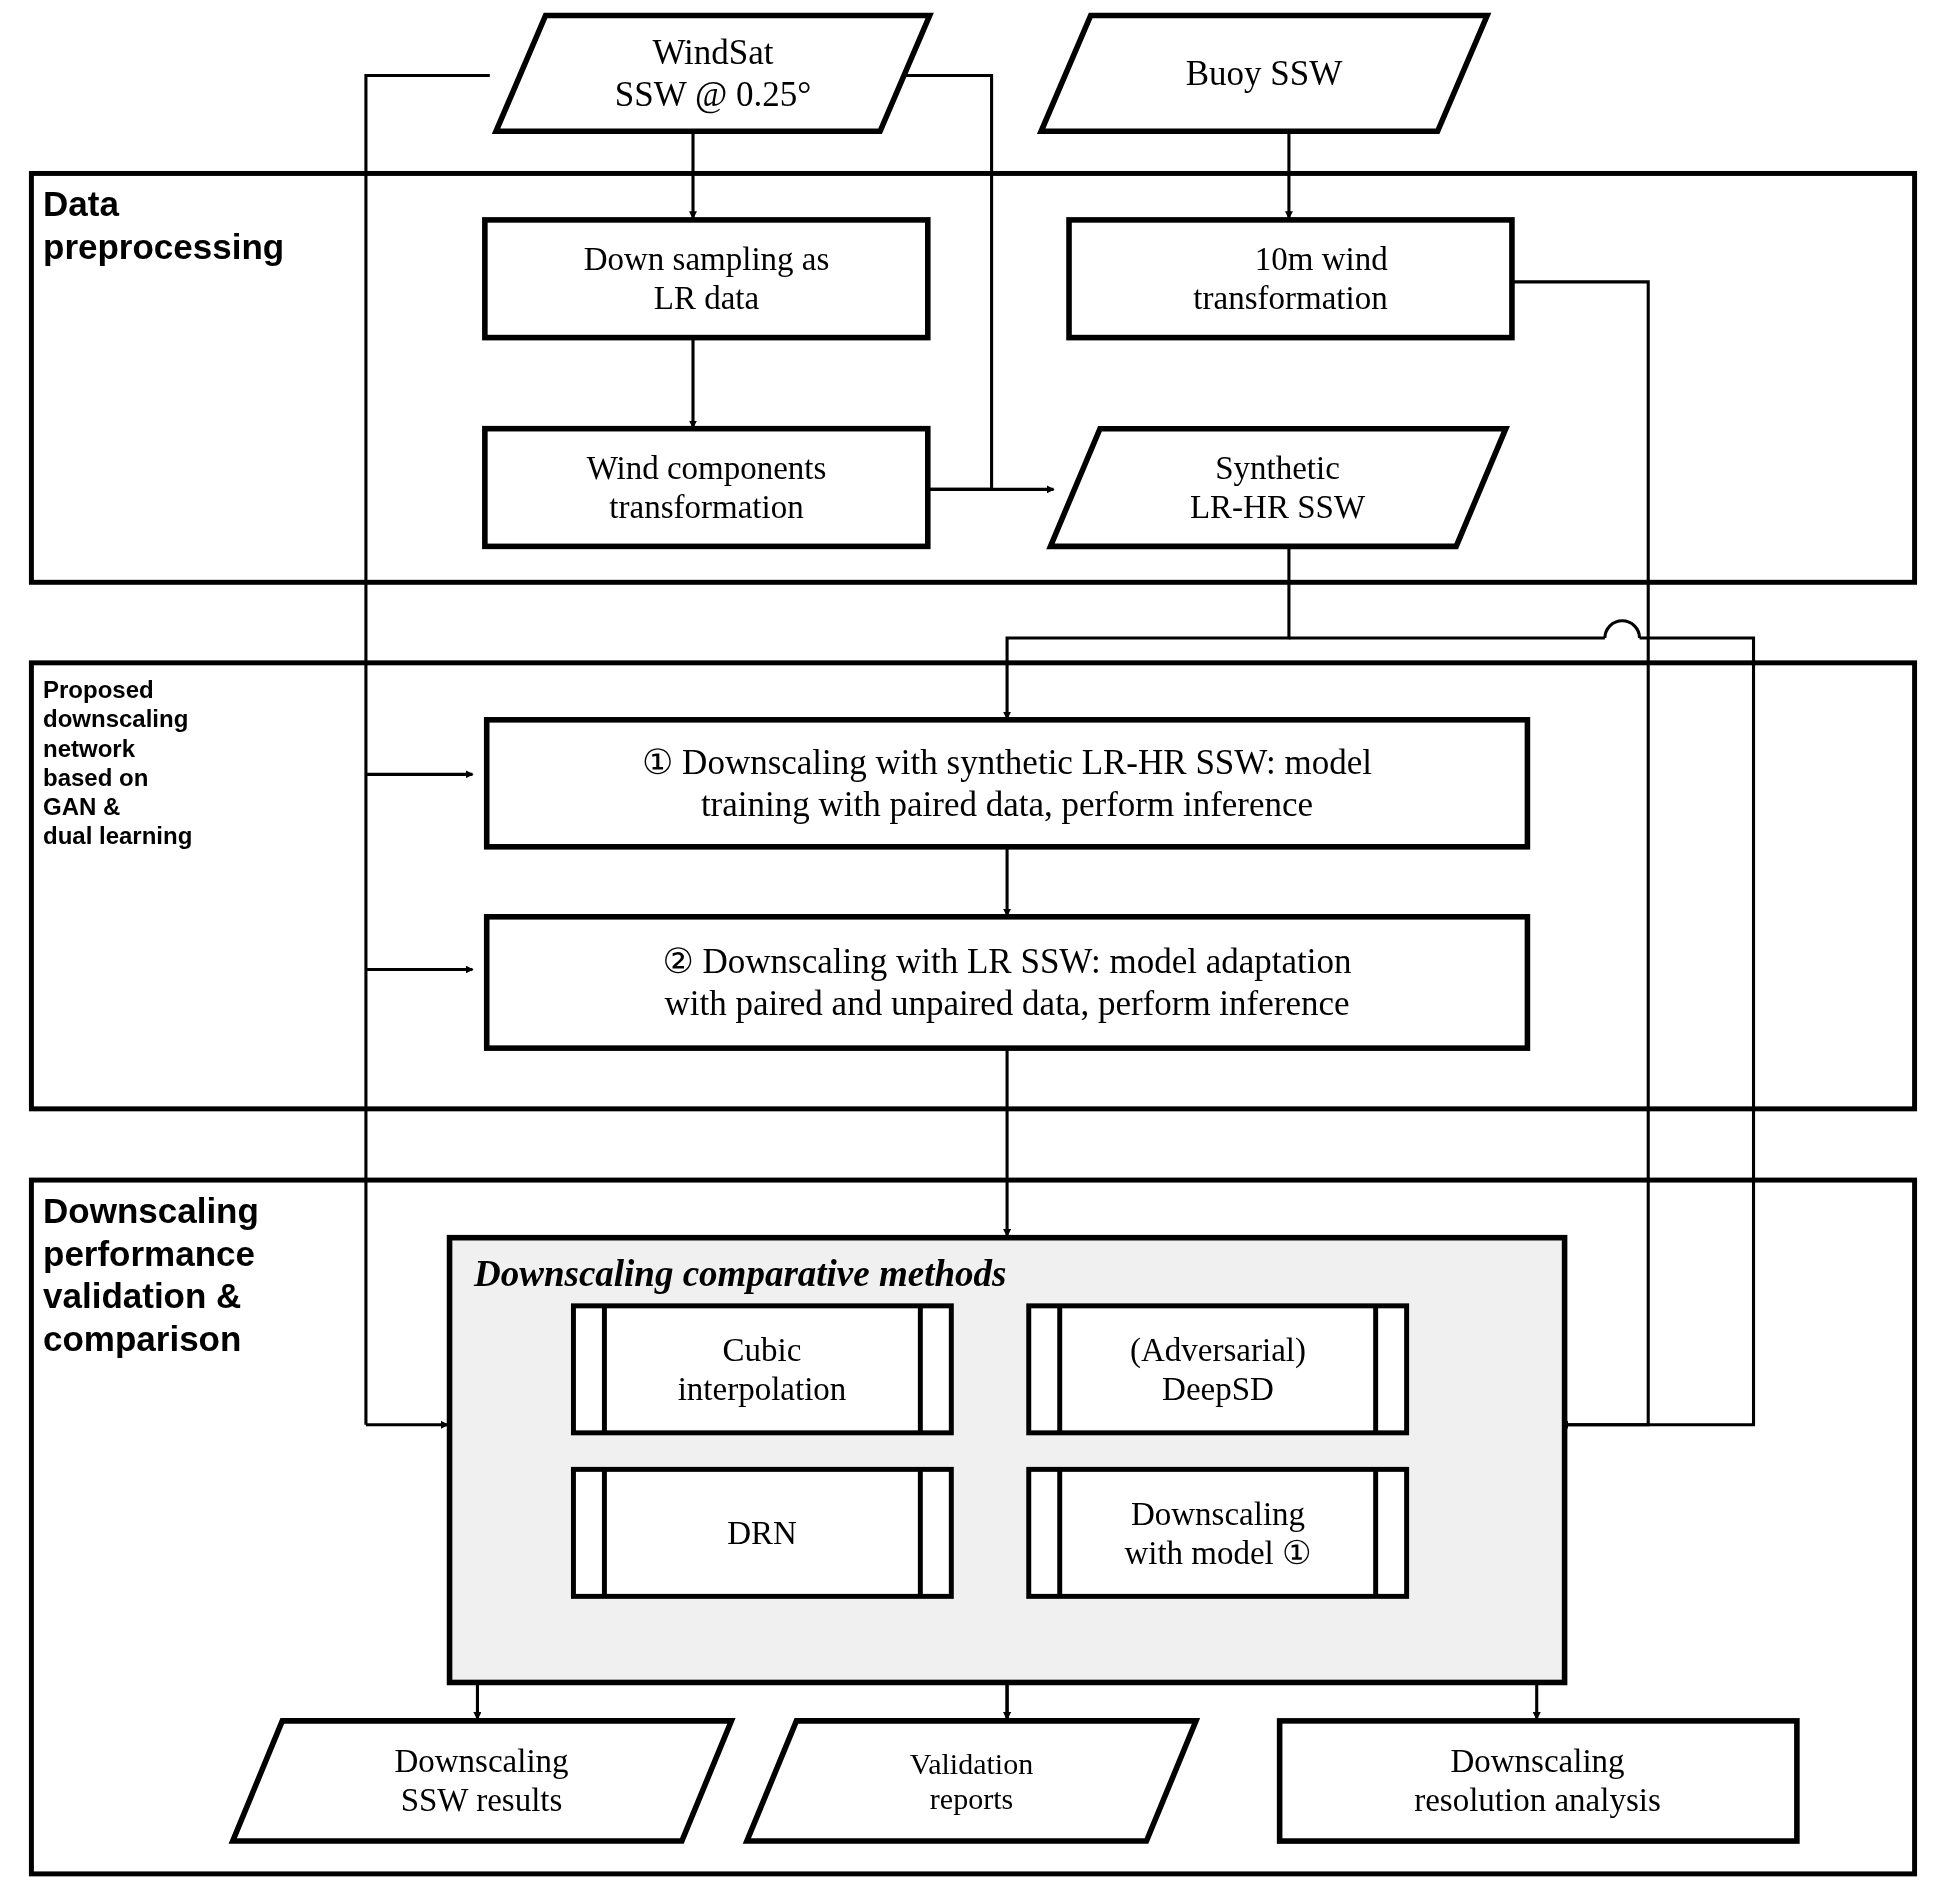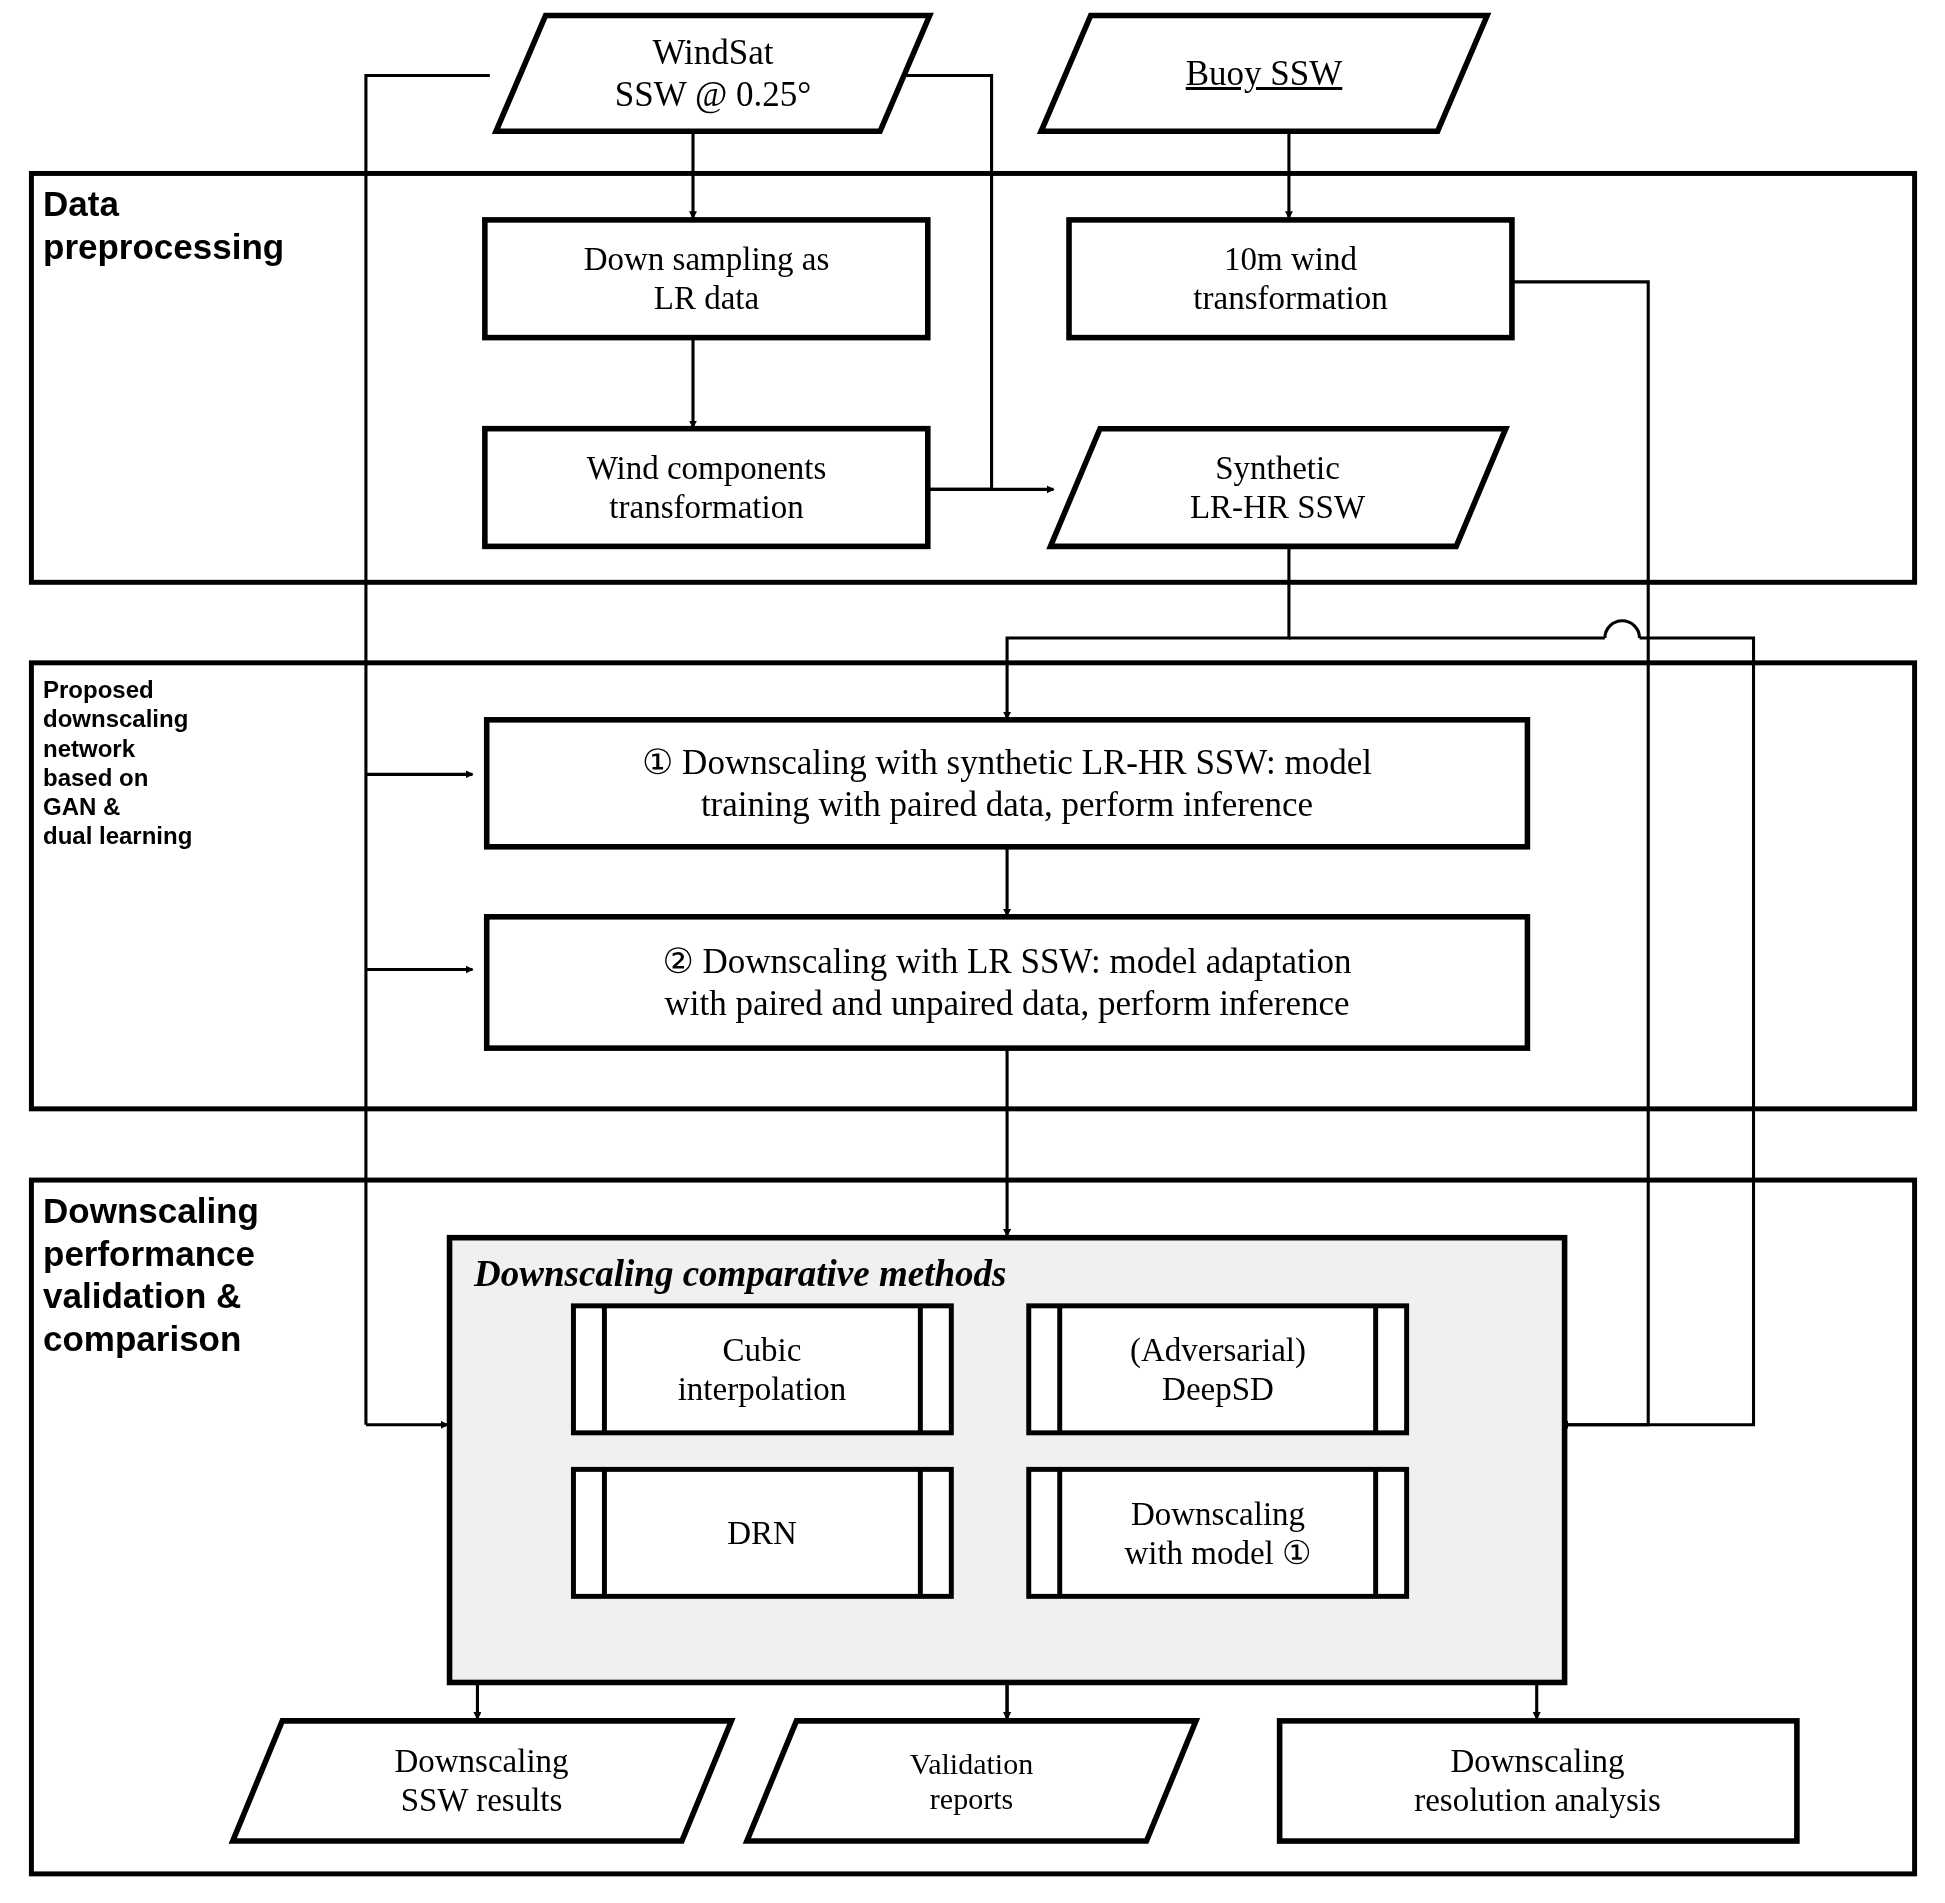--- a/index.html
+++ b/index.html
@@ -128,26 +128,26 @@
 dual learning</div>
 
   <div class="sec-label" style="left:43px; top:1190px; width:310px; font-size:35px;">Downscaling
 performance
 validation &amp;
 comparison</div>
 
   <div class="node-text" style="left:496px; top:15.5px; width:434px; height:116px; font-size:35px;">WindSat
 SSW @ 0.25°</div>
 
-  <div class="node-text" style="left:1041px; top:15.5px; width:446px; height:116px; font-size:35px;text-decoration:underline;">Buoy SSW</div>
+  <div class="node-text" style="left:1041px; top:15.5px; width:446px; height:116px; font-size:35px;">Buoy SSW</div>
 
   <div class="node-text" style="left:485px; top:220px; width:443px; height:118px; font-size:33px;">Down sampling as
 LR data</div>
 
-  <div class="node-text" style="left:1069px; top:220px; width:443px; height:118px; font-size:33px;">10m wind
+  <div class="node-text" style="left:1069px; top:220px; width:443px; height:118px; font-size:33px;text-align:right;">10m wind
 transformation</div>
 
   <div class="node-text" style="left:485px; top:429px; width:443px; height:118px; font-size:33px;">Wind components
 transformation</div>
 
   <div class="node-text" style="left:1053px; top:429px; width:449px; height:118px; font-size:33px;">Synthetic
 LR-HR SSW</div>
 
   <div class="node-text" style="left:496px; top:720px; width:1022px; height:127px; font-size:35px;">① Downscaling with synthetic LR-HR SSW: model
 training with paired data, perform inference</div>

